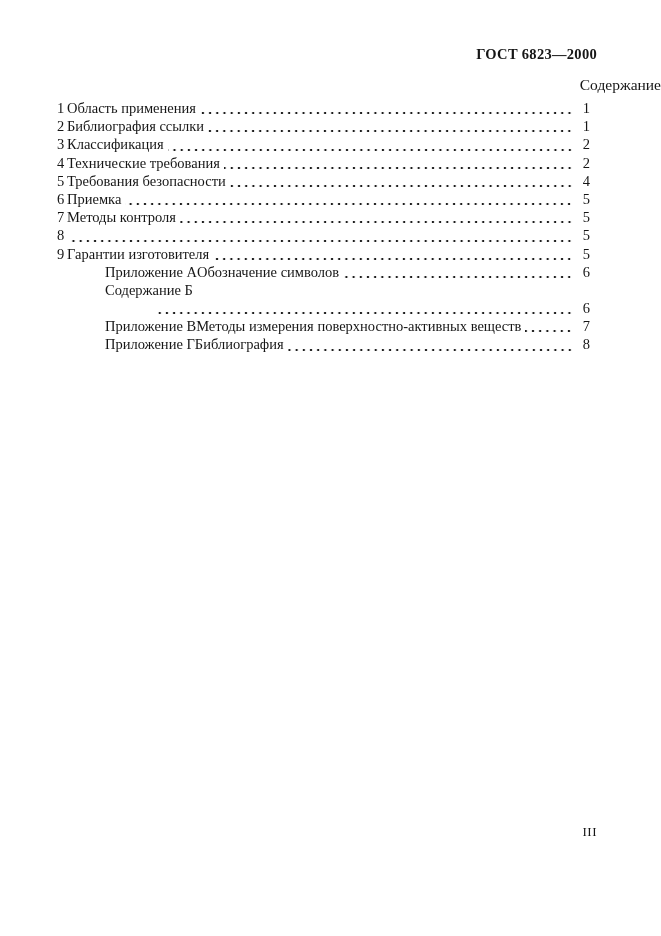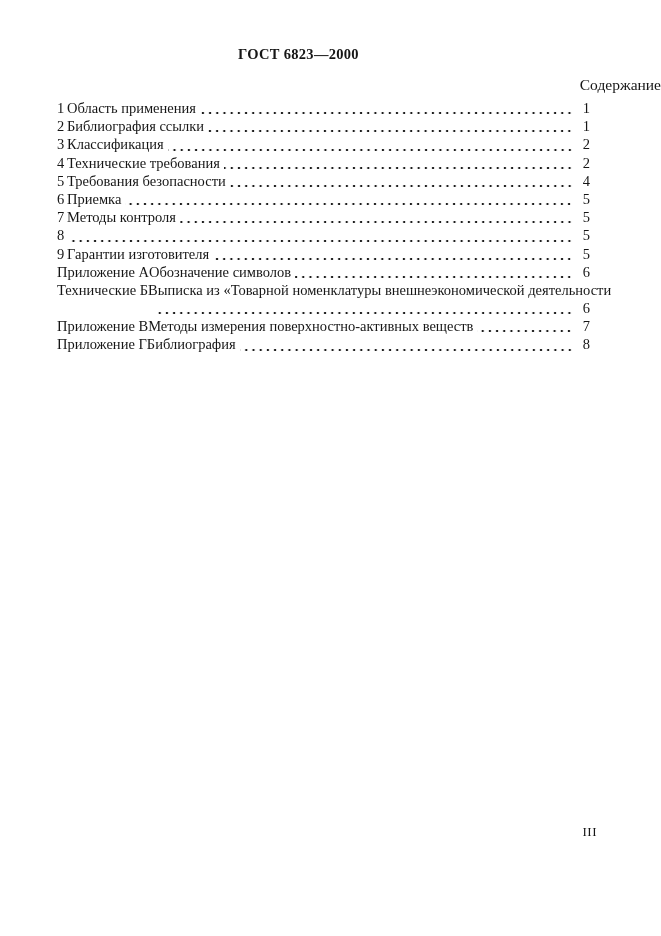--- a/index.html
+++ b/index.html
@@ -10,21 +10,21 @@
     background: #ffffff;
     color: #161616;
     font-family: "Liberation Serif", "DejaVu Serif", serif;
     overflow: hidden;
   }
   .header {
     position: absolute;
     top: 46px;
     left: 0;
     right: 64px;
-    text-align: center;
+    text-align: right;
     font-weight: 700;
     font-size: 14.5px;
     letter-spacing: 0.3px;
   }
   .doc-title {
     position: absolute;
     top: 76px;
     left: 0;
     right: 0;
     text-align: right;
@@ -38,21 +38,21 @@
     font-size: 14.5px;
   }
   .row {
     display: flex;
     align-items: baseline;
     height: 18.2px;
     line-height: 18.2px;
     white-space: nowrap;
   }
   .num { flex: 0 0 10px; }
-  .app-label { flex: 0 0 85px; }
+  .app-label { flex: 0 0 85px; margin-left: 48px; }
   .indent { flex: 0 0 96px; }
   .ttl { flex: 0 0 auto; }
   .dots {
     flex: 1 1 auto;
     align-self: flex-end;
     height: 13px;
     margin: 0 5px 0 4px;
     background-image: radial-gradient(circle, #1d1d1d 1.05px, transparent 1.5px);
     background-size: 7.2px 8px;
     background-repeat: repeat-x;
@@ -144,22 +144,21 @@
     </div>
 
     <div class="row">
       <span class="app-label">Приложение А</span>
       <span class="ttl">Обозначение символов</span>
       <span class="dots"></span>
       <span class="pg">6</span>
     </div>
 
     <div class="row">
-      <span class="app-label">Технические Б</span>
-      <span class="ttl">Выписка из «Товарной номенклатуры внешнеэкономической деятельности</span>
+      <span class="app-label">Содержание Б</span>
     </div>
 
     <div class="row">
       <span class="indent"></span>
       <span class="dots"></span>
       <span class="pg">6</span>
     </div>
 
     <div class="row">
       <span class="app-label">Приложение В</span>

